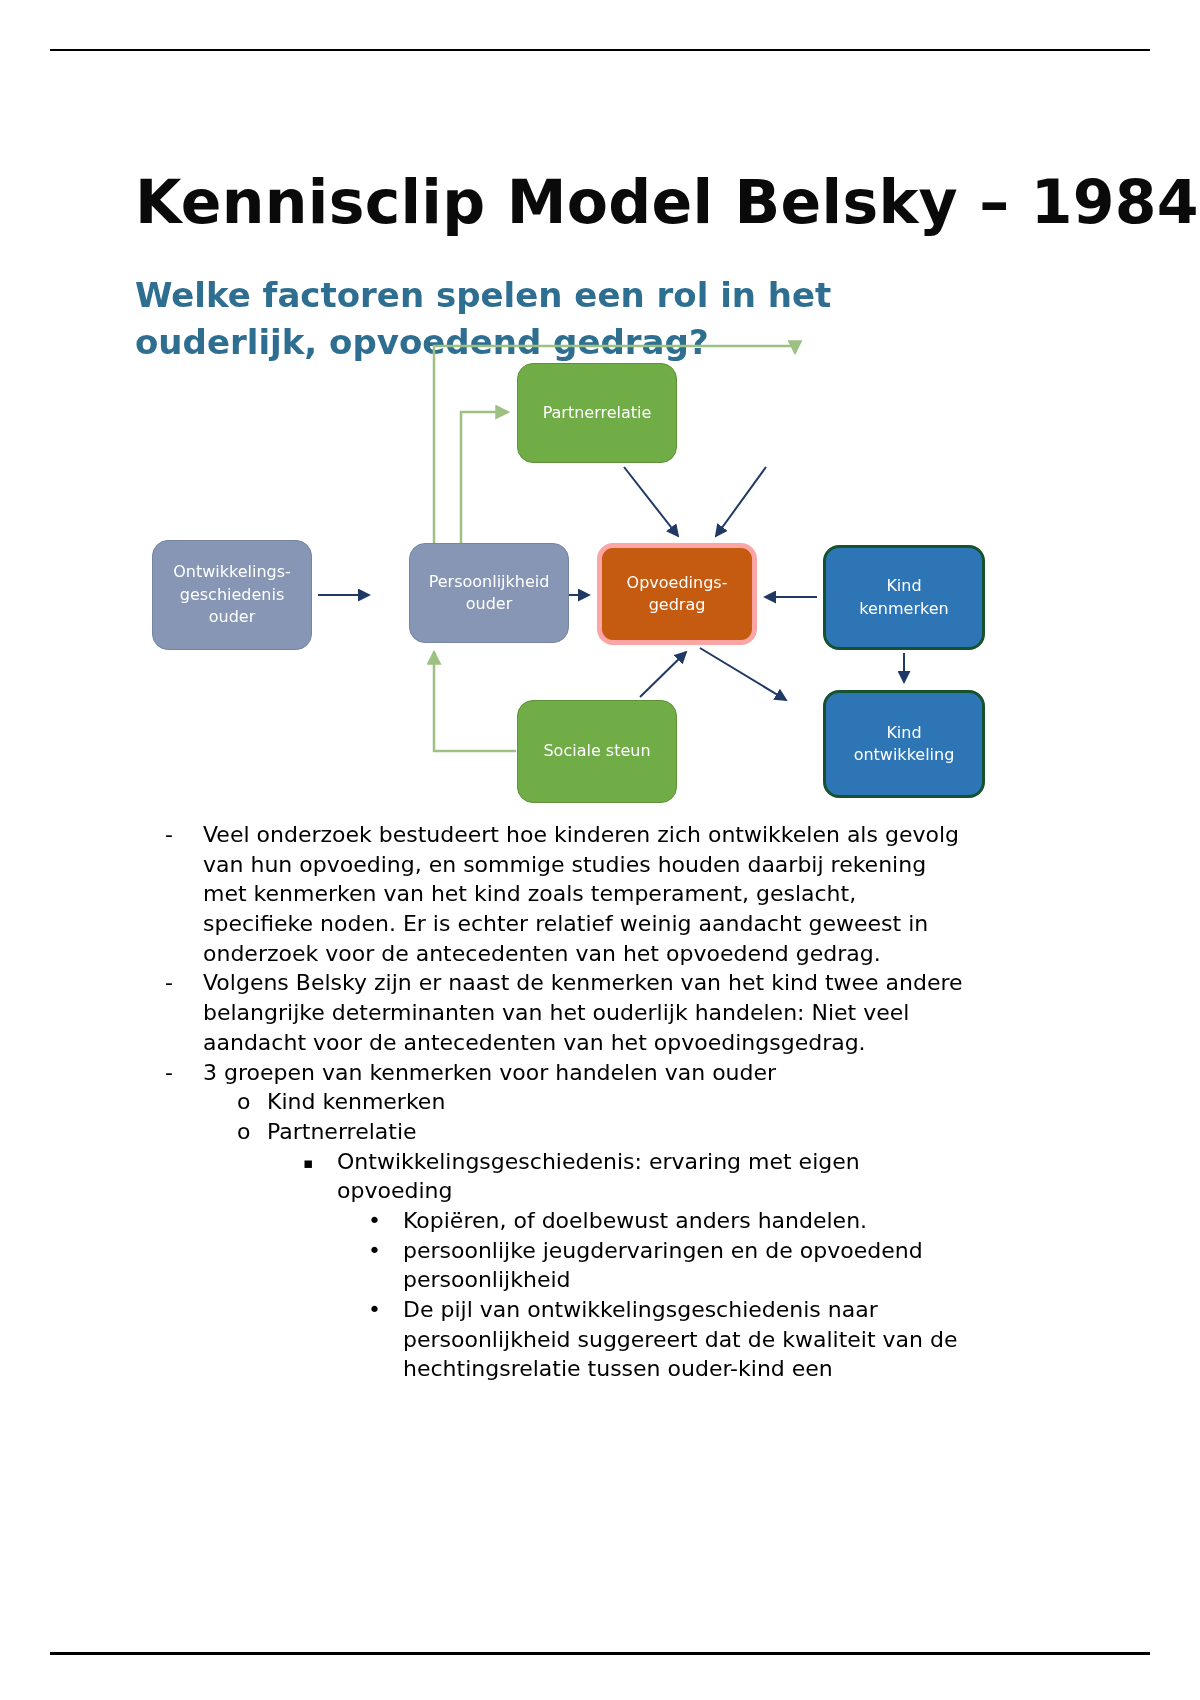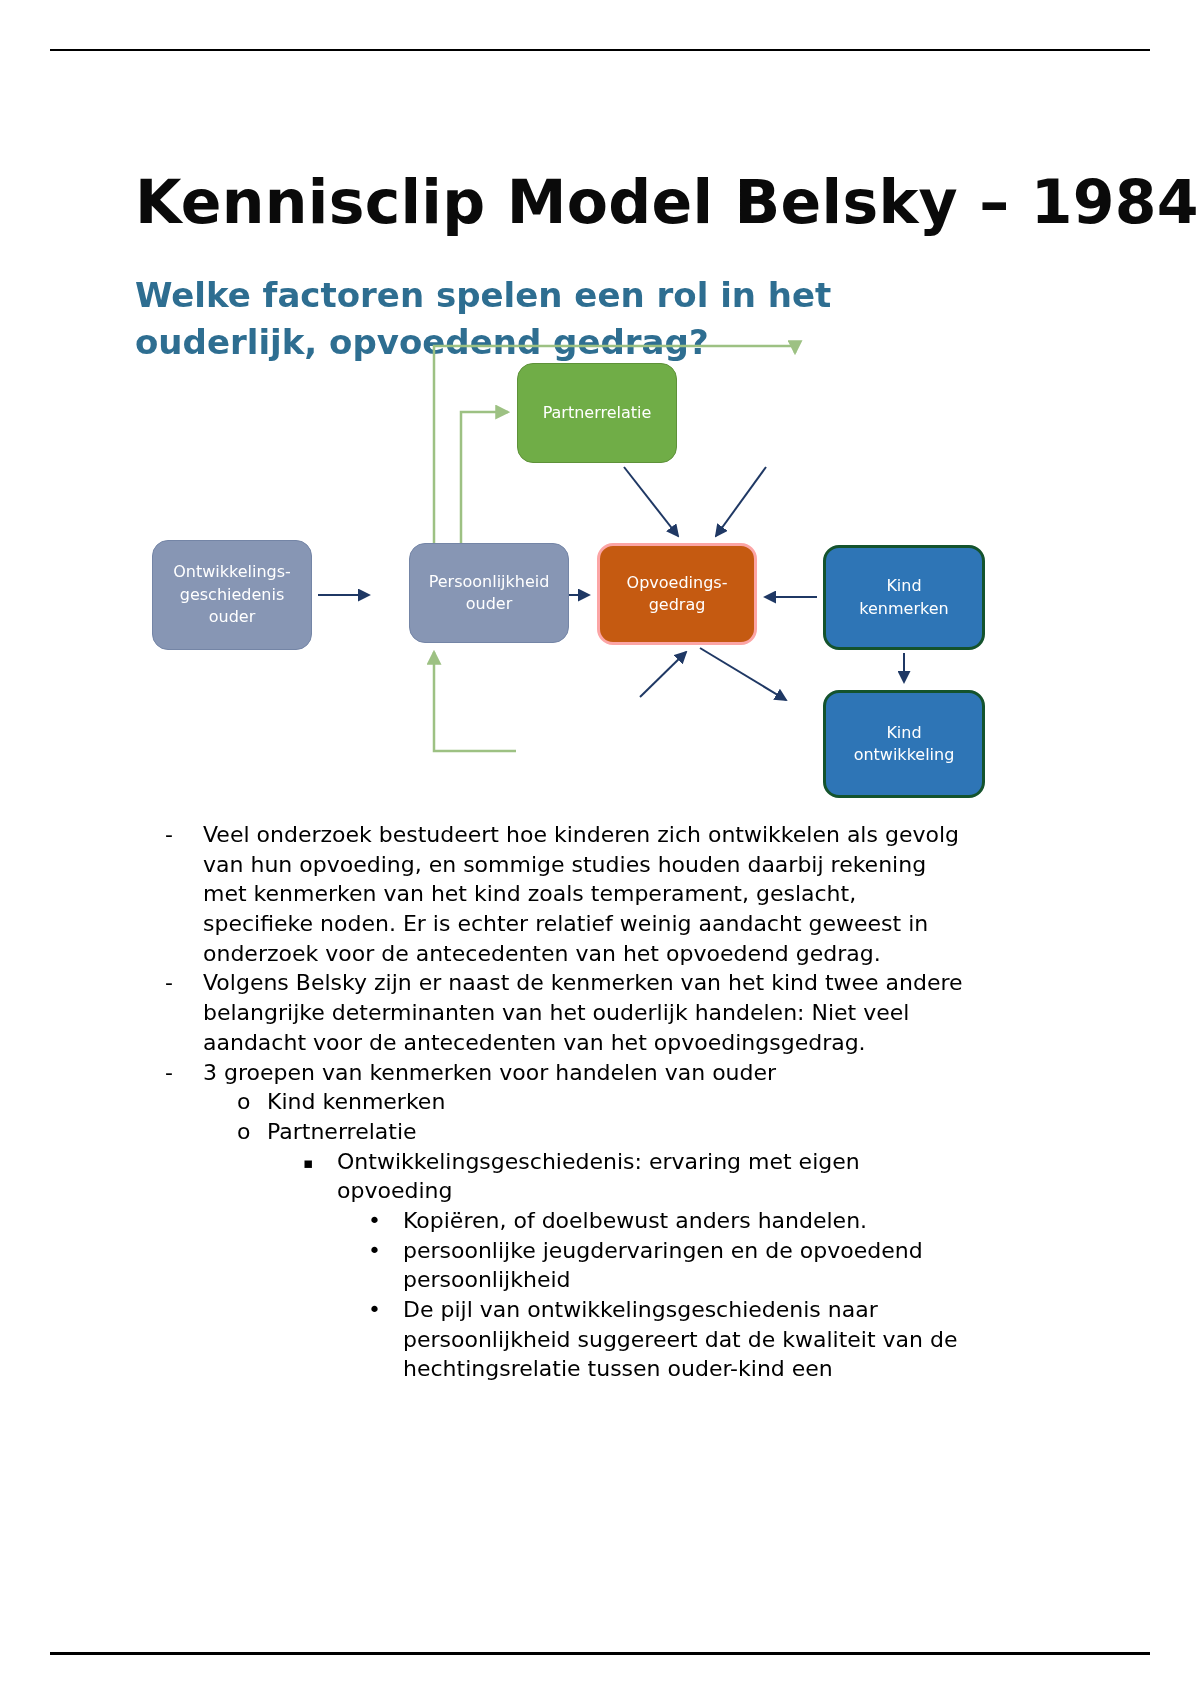--- a/index.html
+++ b/index.html
@@ -34,21 +34,21 @@
     border-radius:16px;
     color:#fff;
     display:flex; align-items:center; justify-content:center;
     text-align:center;
     font-size:16px; line-height:1.4;
     white-space:pre-line;
     box-sizing:border-box;
   }
   .node-green  { background:#70AD47; border:1px solid #5e9139; }
   .node-gray   { background:#8796B4; border:1px solid #7485a6; }
-  .node-orange { background:#C55A11; border:3px solid #fca5a5; }
+  .node-orange { background:#C55A11; border:5px solid #fca5a5; }
   .node-blue   { background:#2E75B6; border:3px solid #14532d; }
 
   
   .notes {
     position:absolute; left:135px; top:820px; width:832px;
     font-size:22px; line-height:1.35; color:#000;
   }
   .row { display:flex; align-items:flex-start; }
   .row .marker { flex:0 0 auto; }
   .row .txt { flex:1 1 auto; }
@@ -98,20 +98,21 @@
   <div class="node node-gray" style="left:152px; top:200px; width:160px; height:110px;">Ontwikkelings-
 geschiedenis
 ouder</div>
   <div class="node node-gray" style="left:377px; top:203px; width:160px; height:100px;margin-left:32px;">Persoonlijkheid
 ouder</div>
   <div class="node node-green" style="left:517px; top:23px; width:160px; height:100px;">Partnerrelatie</div>
   <div class="node node-orange" style="left:597px; top:203px; width:160px; height:102px;">Opvoedings-
 gedrag</div>
   <div class="node node-blue" style="left:823px; top:205px; width:162px; height:105px;">Kind
 kenmerken</div>
+  <div class="node node-green" style="left:517px; top:360px; width:160px; height:103px;">Sociale steun</div>
   <div class="node node-blue" style="left:823px; top:350px; width:162px; height:108px;">Kind
 ontwikkeling</div>
 </div>
 
 <div class="notes">
     <div class="row l1">
       <span class="marker">-</span>
       <span class="txt">Veel onderzoek bestudeert hoe kinderen zich ontwikkelen als gevolg van hun opvoeding, en sommige studies houden daarbij rekening met kenmerken van het kind zoals temperament, geslacht, specifieke noden. Er is echter relatief weinig aandacht geweest in onderzoek voor de antecedenten van het opvoedend gedrag.</span>
     </div>
     <div class="row l1">

